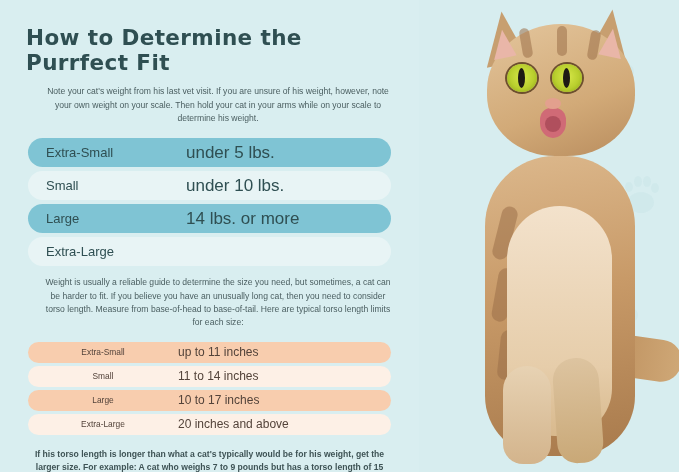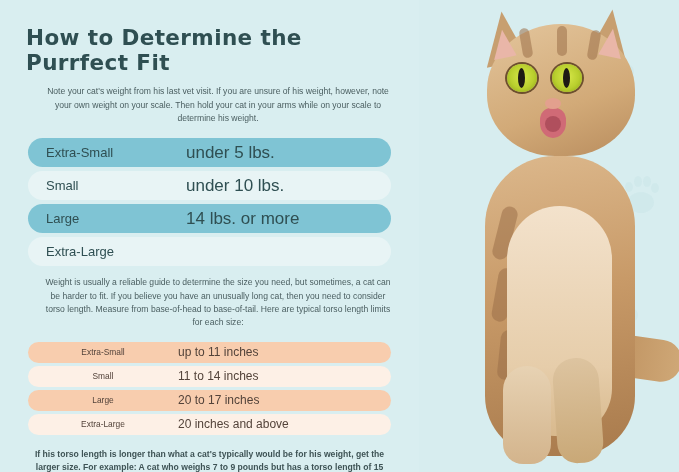--- a/index.html
+++ b/index.html
@@ -305,21 +305,21 @@
       <div class="trow band-dark">
         <div class="tlabel">Extra-Small</div>
         <div class="tvalue">up to 11 inches</div>
       </div>
       <div class="trow band-light">
         <div class="tlabel">Small</div>
         <div class="tvalue">11 to 14 inches</div>
       </div>
       <div class="trow band-dark">
         <div class="tlabel">Large</div>
-        <div class="tvalue">20 to 17 inches</div>
+        <div class="tvalue">10 to 17 inches</div>
       </div>
       <div class="trow band-light">
         <div class="tlabel">Extra-Large</div>
         <div class="tvalue">20 inches and above</div>
       </div>
     </div>
 
     <div id="closing">If his torso length is longer than what a cat's typically would be for his weight, get the larger size. For example: A cat who weighs 7 to 9 pounds but has a torso length of 15 inches should use size large.</div>
   </div>
 

